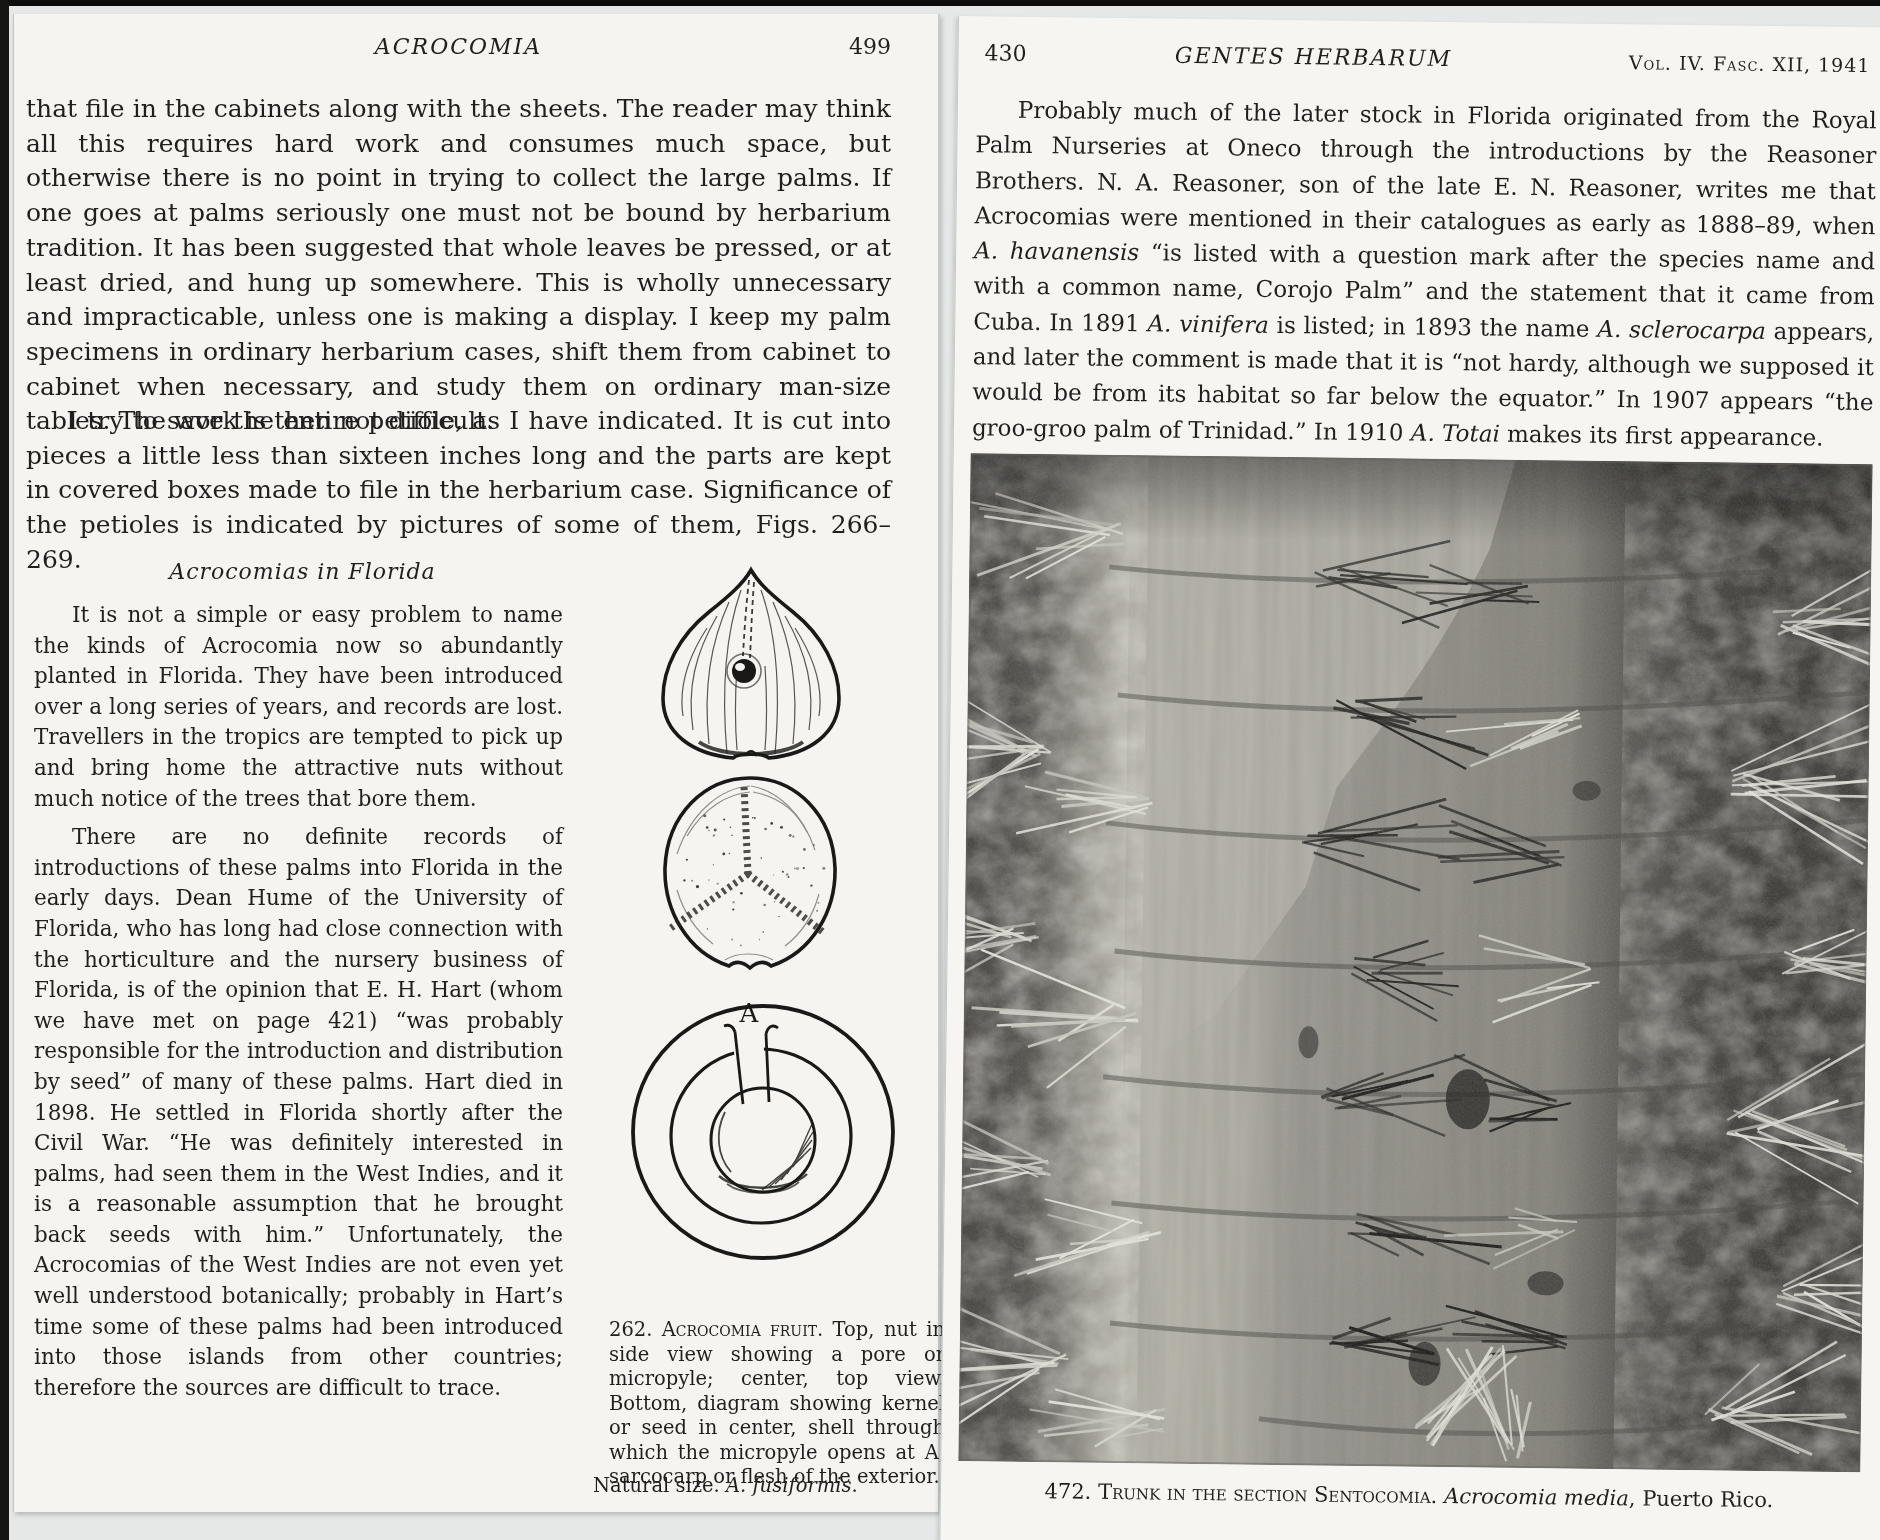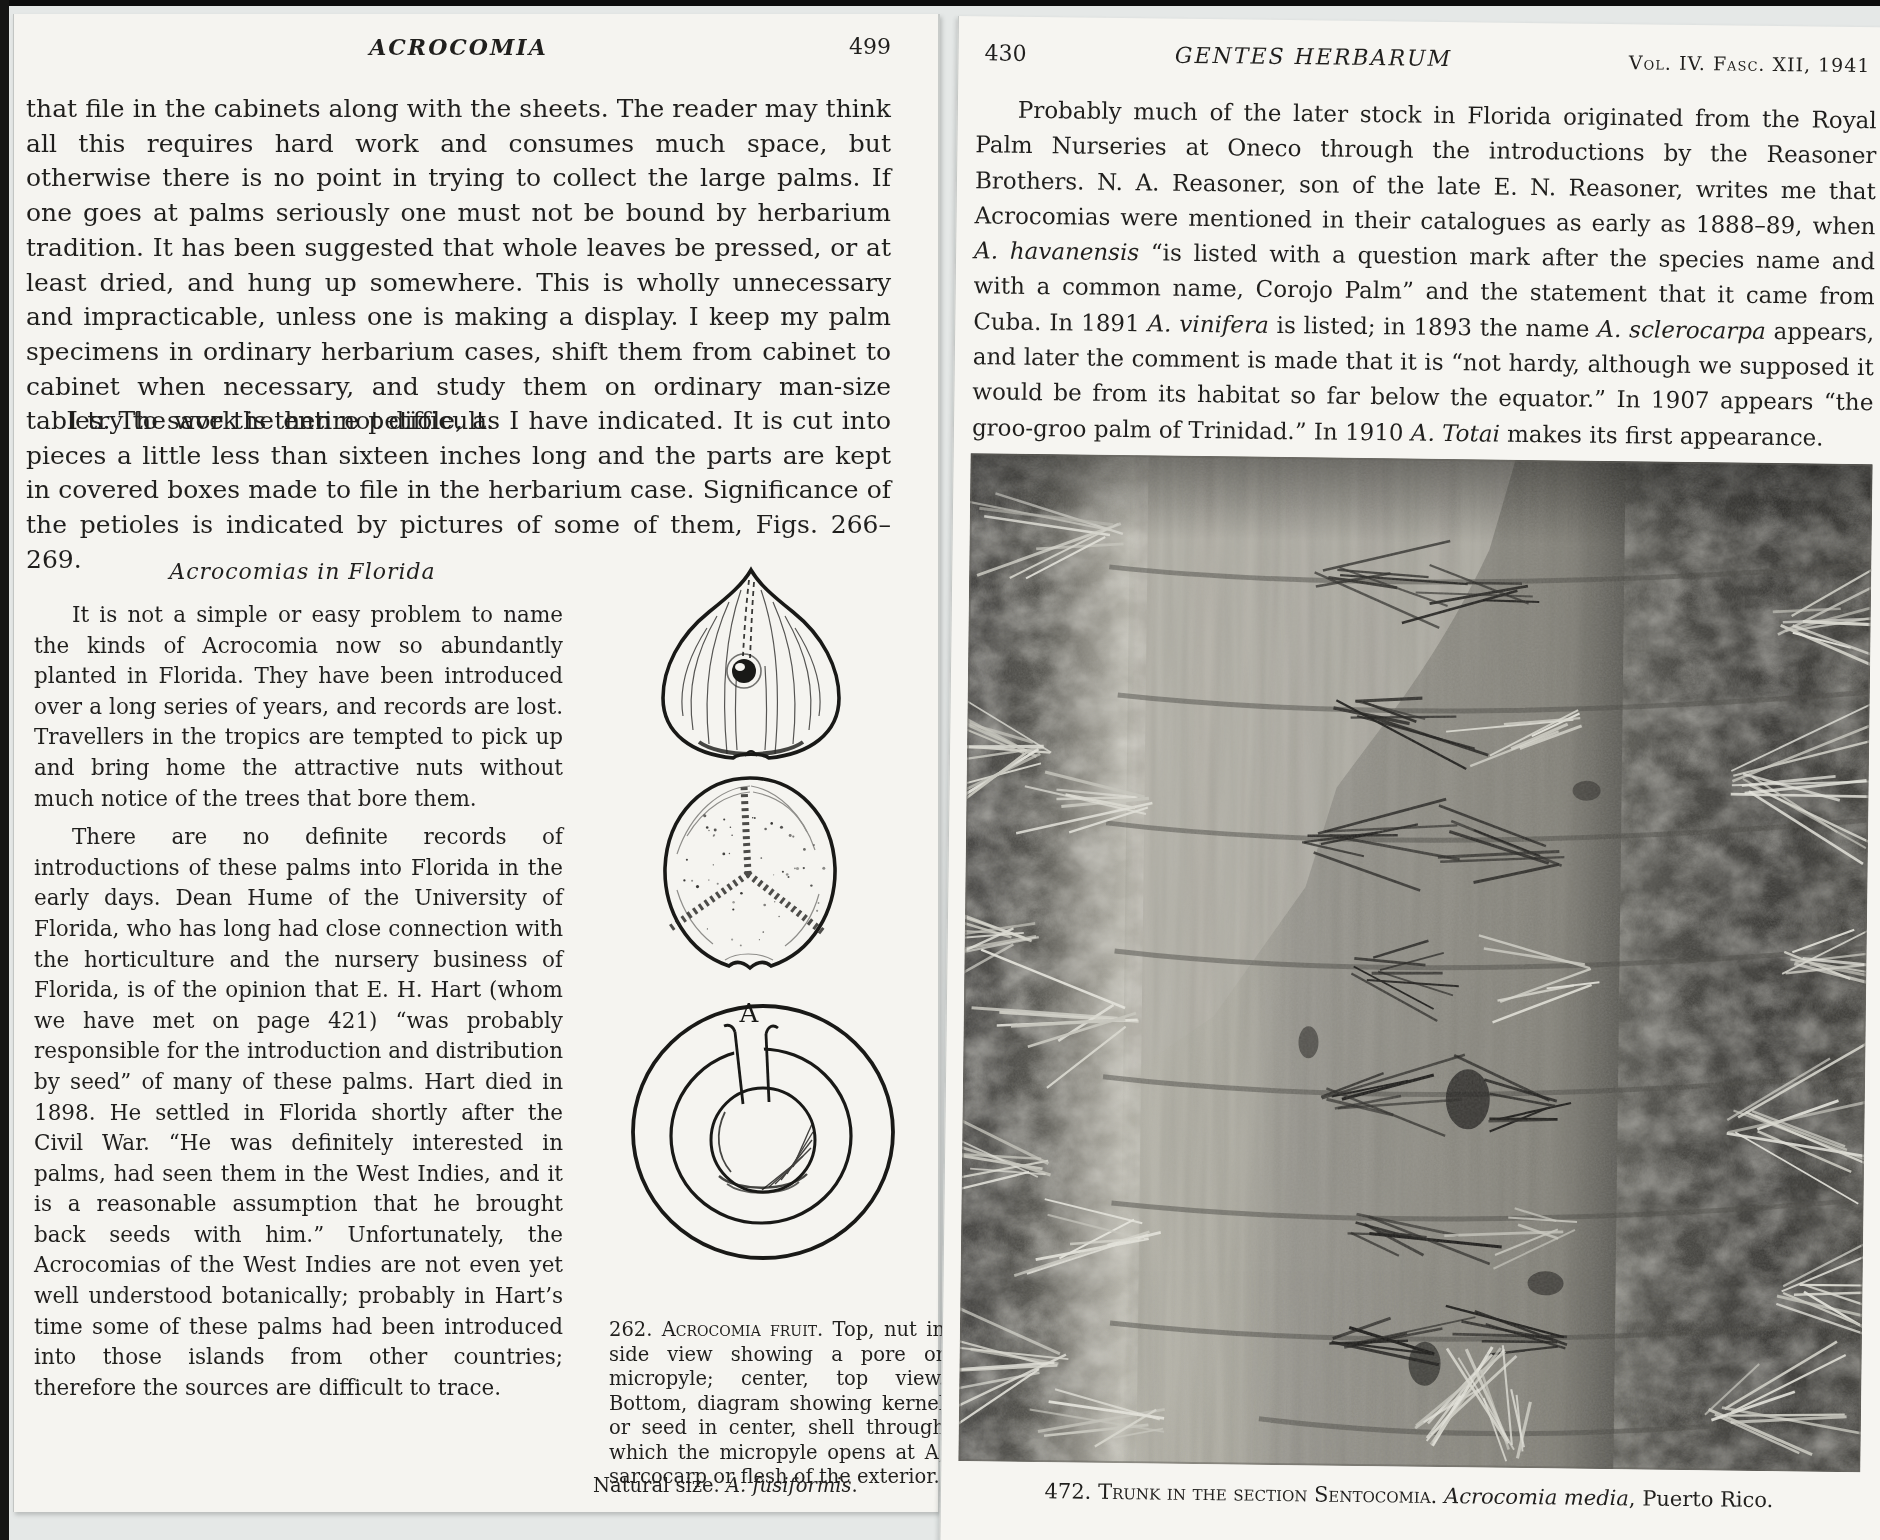--- a/index.html
+++ b/index.html
@@ -10,21 +10,21 @@
   .page{position:absolute;background:#f5f4f0;}
   .page-left{left:13px;top:14px;width:924px;height:1498px;
              border-left:1px solid #c2c5c3;border-right:2px solid #c8cbc9;
              box-shadow:2px 3px 4px rgba(60,65,63,.25);}
   .page-right{left:958px;top:16px;width:942px;height:1530px;background:#f6f5f1;
               transform:rotate(.7deg);transform-origin:0 0;
               border-left:1px solid #c5c8c6;box-shadow:-2px 2px 4px rgba(60,65,63,.2);}
   .it{font-style:italic;}
   .sc{font-variant:small-caps;}
   .phead{position:absolute;left:12px;top:20px;width:865px;height:30px;font-size:22px;}
-  .ph-title{display:block;text-align:center;letter-spacing:2px;font-weight:bold;}
+  .ph-title{display:block;text-align:center;letter-spacing:2px;}
   .ph-num{position:absolute;right:0;top:0;}
   .body{position:absolute;margin:0;font-size:25px;line-height:34.7px;
         text-align:justify;text-indent:42px;}
   .wide{left:12px;width:865px;}
   .noindent{text-indent:0;}
   .sechead{position:absolute;left:12px;top:541px;width:545px;margin:4px;
            font-size:22px;font-weight:normal;text-align:center;letter-spacing:1px;}
   .colL{position:absolute;left:12px;top:578px;width:545px;}
   .colL p{margin:8px;font-size:21.5px;line-height:30.6px;text-align:justify;text-indent:38px;}
   .fig{position:absolute;}

